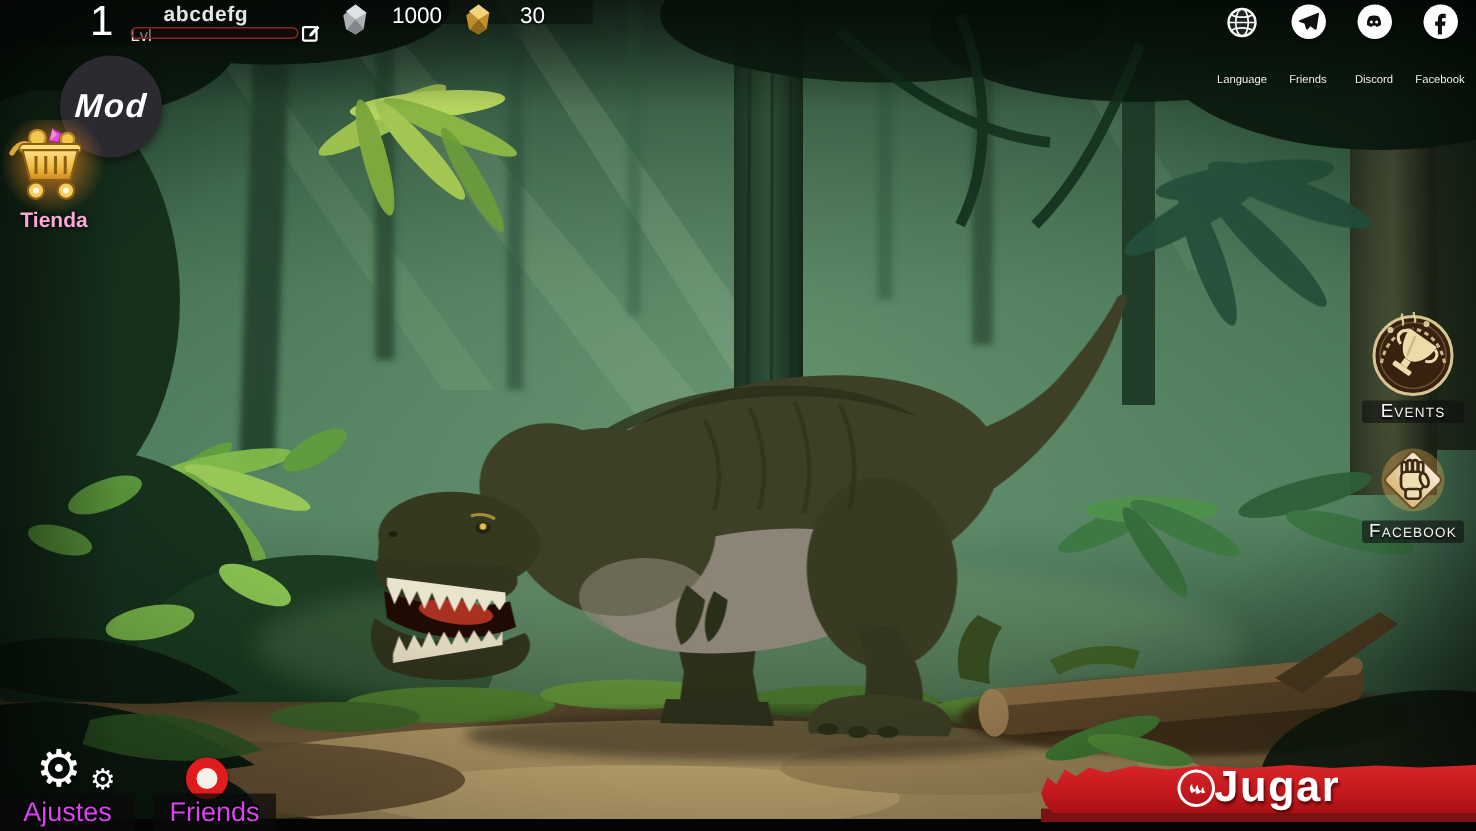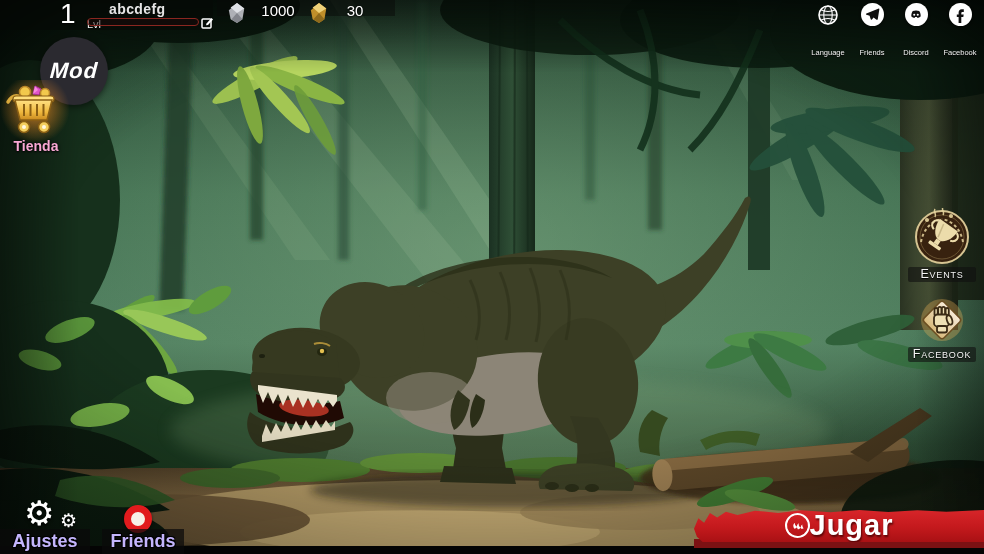--- a/index.html
+++ b/index.html
@@ -66,21 +66,21 @@
 
   
   .gear-big{left:24px;top:496px;color:#fff;font-size:34px;line-height:34px;
             text-shadow:0 2px 3px rgba(0,0,0,.9);cursor:pointer;}
   .gear-small{left:60px;top:511px;color:#fff;font-size:19px;line-height:19px;
             text-shadow:0 2px 3px rgba(0,0,0,.9);cursor:pointer;}
   .label-bar{top:529px;height:25px;background:rgba(10,10,10,.72);display:flex;align-items:center;
              justify-content:center;z-index:12;}
   .settings-bar{left:0;width:90px;}
   .logout-bar{left:102px;width:82px;}
-  .bottom-label{color:#c4b5fd;font-size:18px;font-weight:bold;
+  .bottom-label{color:#d946ef;font-size:18px;font-weight:normal;
      text-shadow:1px 1px 0 #000,-1px 1px 0 #000,1px -1px 0 #000,-1px -1px 0 #000;}
   .logout-ring{left:124px;top:505px;width:28px;height:28px;border-radius:50%;
      border:7px solid #e11b1d;background:#f7f1e8;box-shadow:0 1px 3px rgba(0,0,0,.6);cursor:pointer;}
 
   
   .black-bar{left:0;top:546px;width:984px;height:8px;background:#040404;z-index:8;}
   .play-strip{left:694px;top:539px;width:290px;height:9px;background:#7c1113;z-index:9;}
   .play-btn{left:694px;top:509px;width:290px;height:33px;z-index:11;cursor:pointer;
      background:linear-gradient(180deg,#d8262a 0%,#c4191d 55%,#a91114 100%);
      display:flex;align-items:center;justify-content:center;

